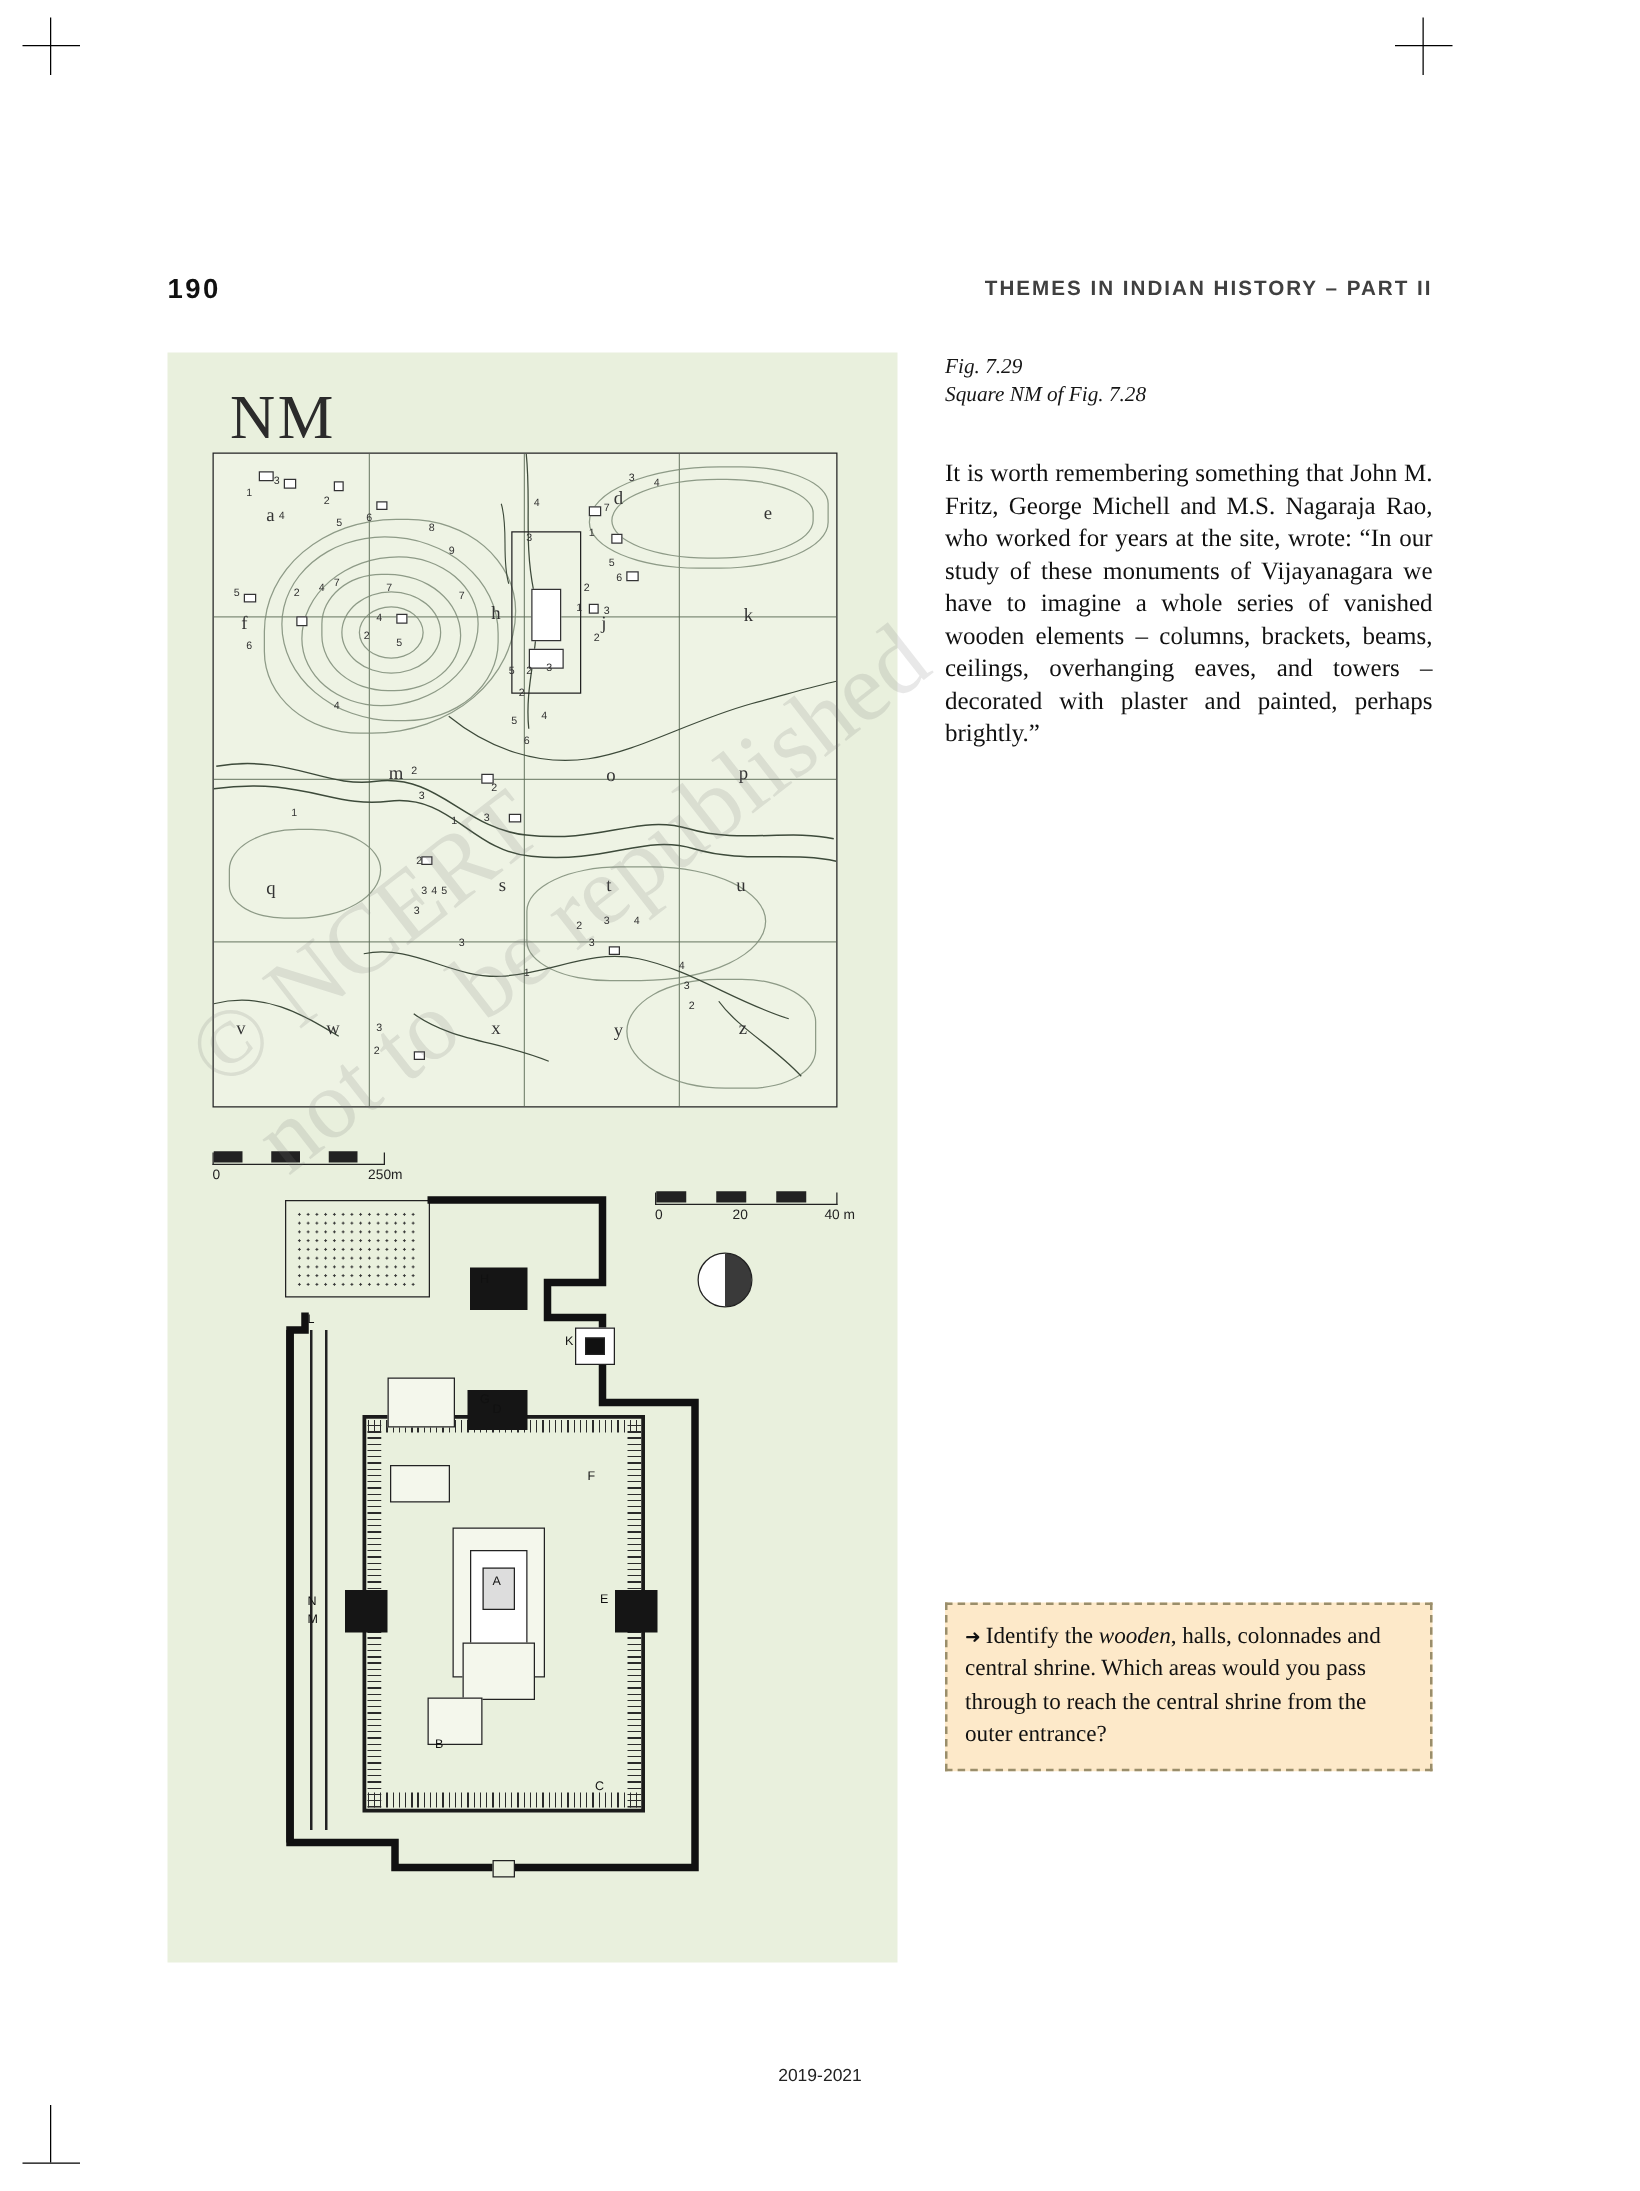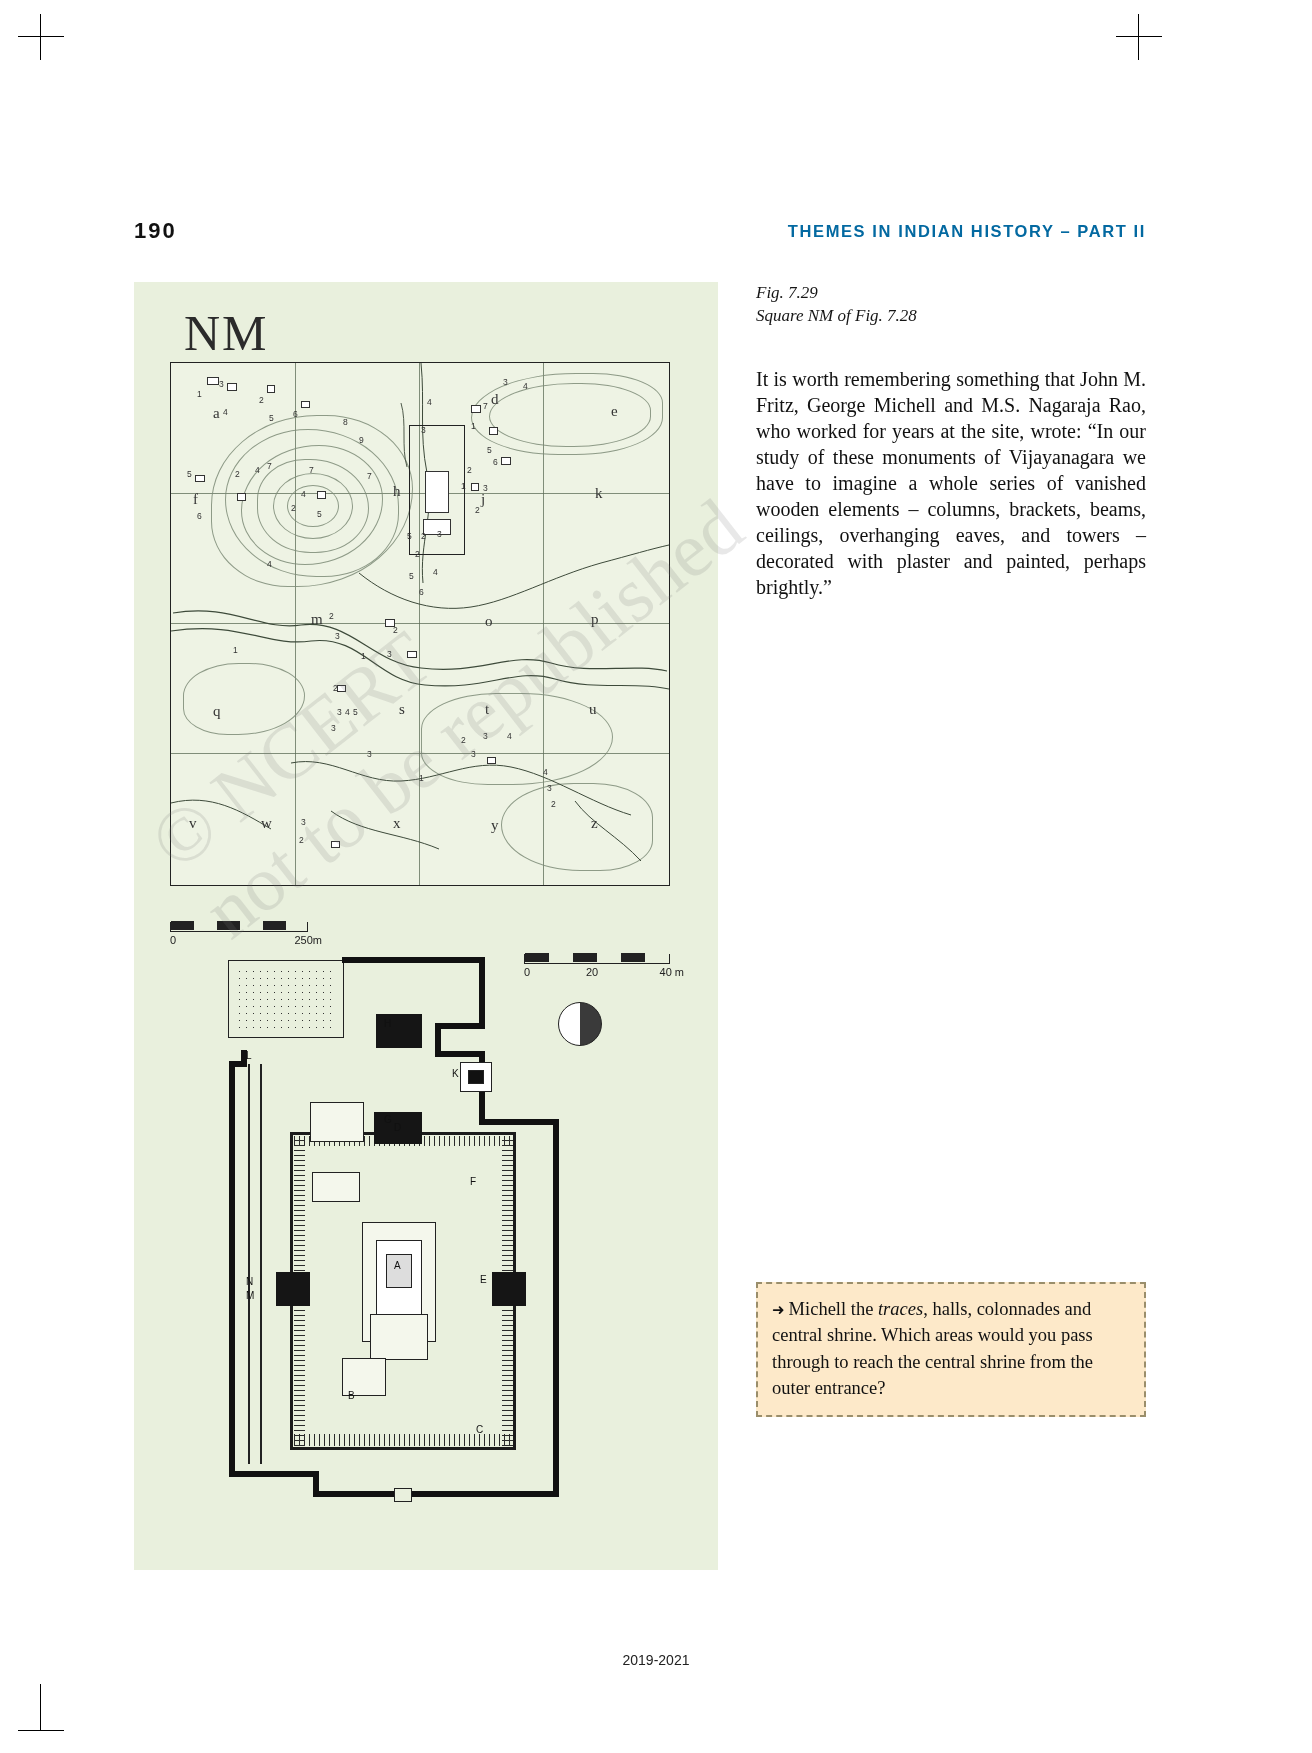--- a/index.html
+++ b/index.html
@@ -43,21 +43,21 @@
     color: #111;
   }
   .running-head {
     position: absolute;
     right: 0;
     top: 4px;
     font-family: "Liberation Sans", sans-serif;
     font-weight: bold;
     font-size: 16.5px;
     letter-spacing: 1.6px;
-    color: #0369a1;
+    color: #404040;
     white-space: nowrap;
   }
   #figure-map-panel {
     position: absolute;
     left: 134px;
     top: 282px;
     width: 584px;
     height: 1288px;
     background: #e9f0dd;
   }
@@ -523,18 +523,18 @@
   </div>
 
 
   <div class="body-text">
     <p>It is worth remembering something that John M. Fritz, George Michell and M.S. Nagaraja Rao, who worked for years at the site, wrote: “In our study of these monuments of Vijayanagara we have to imagine a whole series of vanished wooden elements – columns, brackets, beams, ceilings, overhanging eaves, and towers – decorated with plaster and painted, perhaps brightly.”</p>
   </div>
 
 
   <div class="activity-box-2">
     <div class="activity-box">
-      <p><span class="arrow">➜</span><span>Michell the </span><em>traces</em><span>, halls, colonnades and central shrine. Which areas would you pass through to reach the central shrine from the outer entrance?</span></p>
+      <p><span class="arrow">➜</span><span>Identify the </span><em>wooden</em><span>, halls, colonnades and central shrine. Which areas would you pass through to reach the central shrine from the outer entrance?</span></p>
     </div>
   </div>
 </div>
 
 <div class="footer">2019-2021</div>
 
 </body></html>

